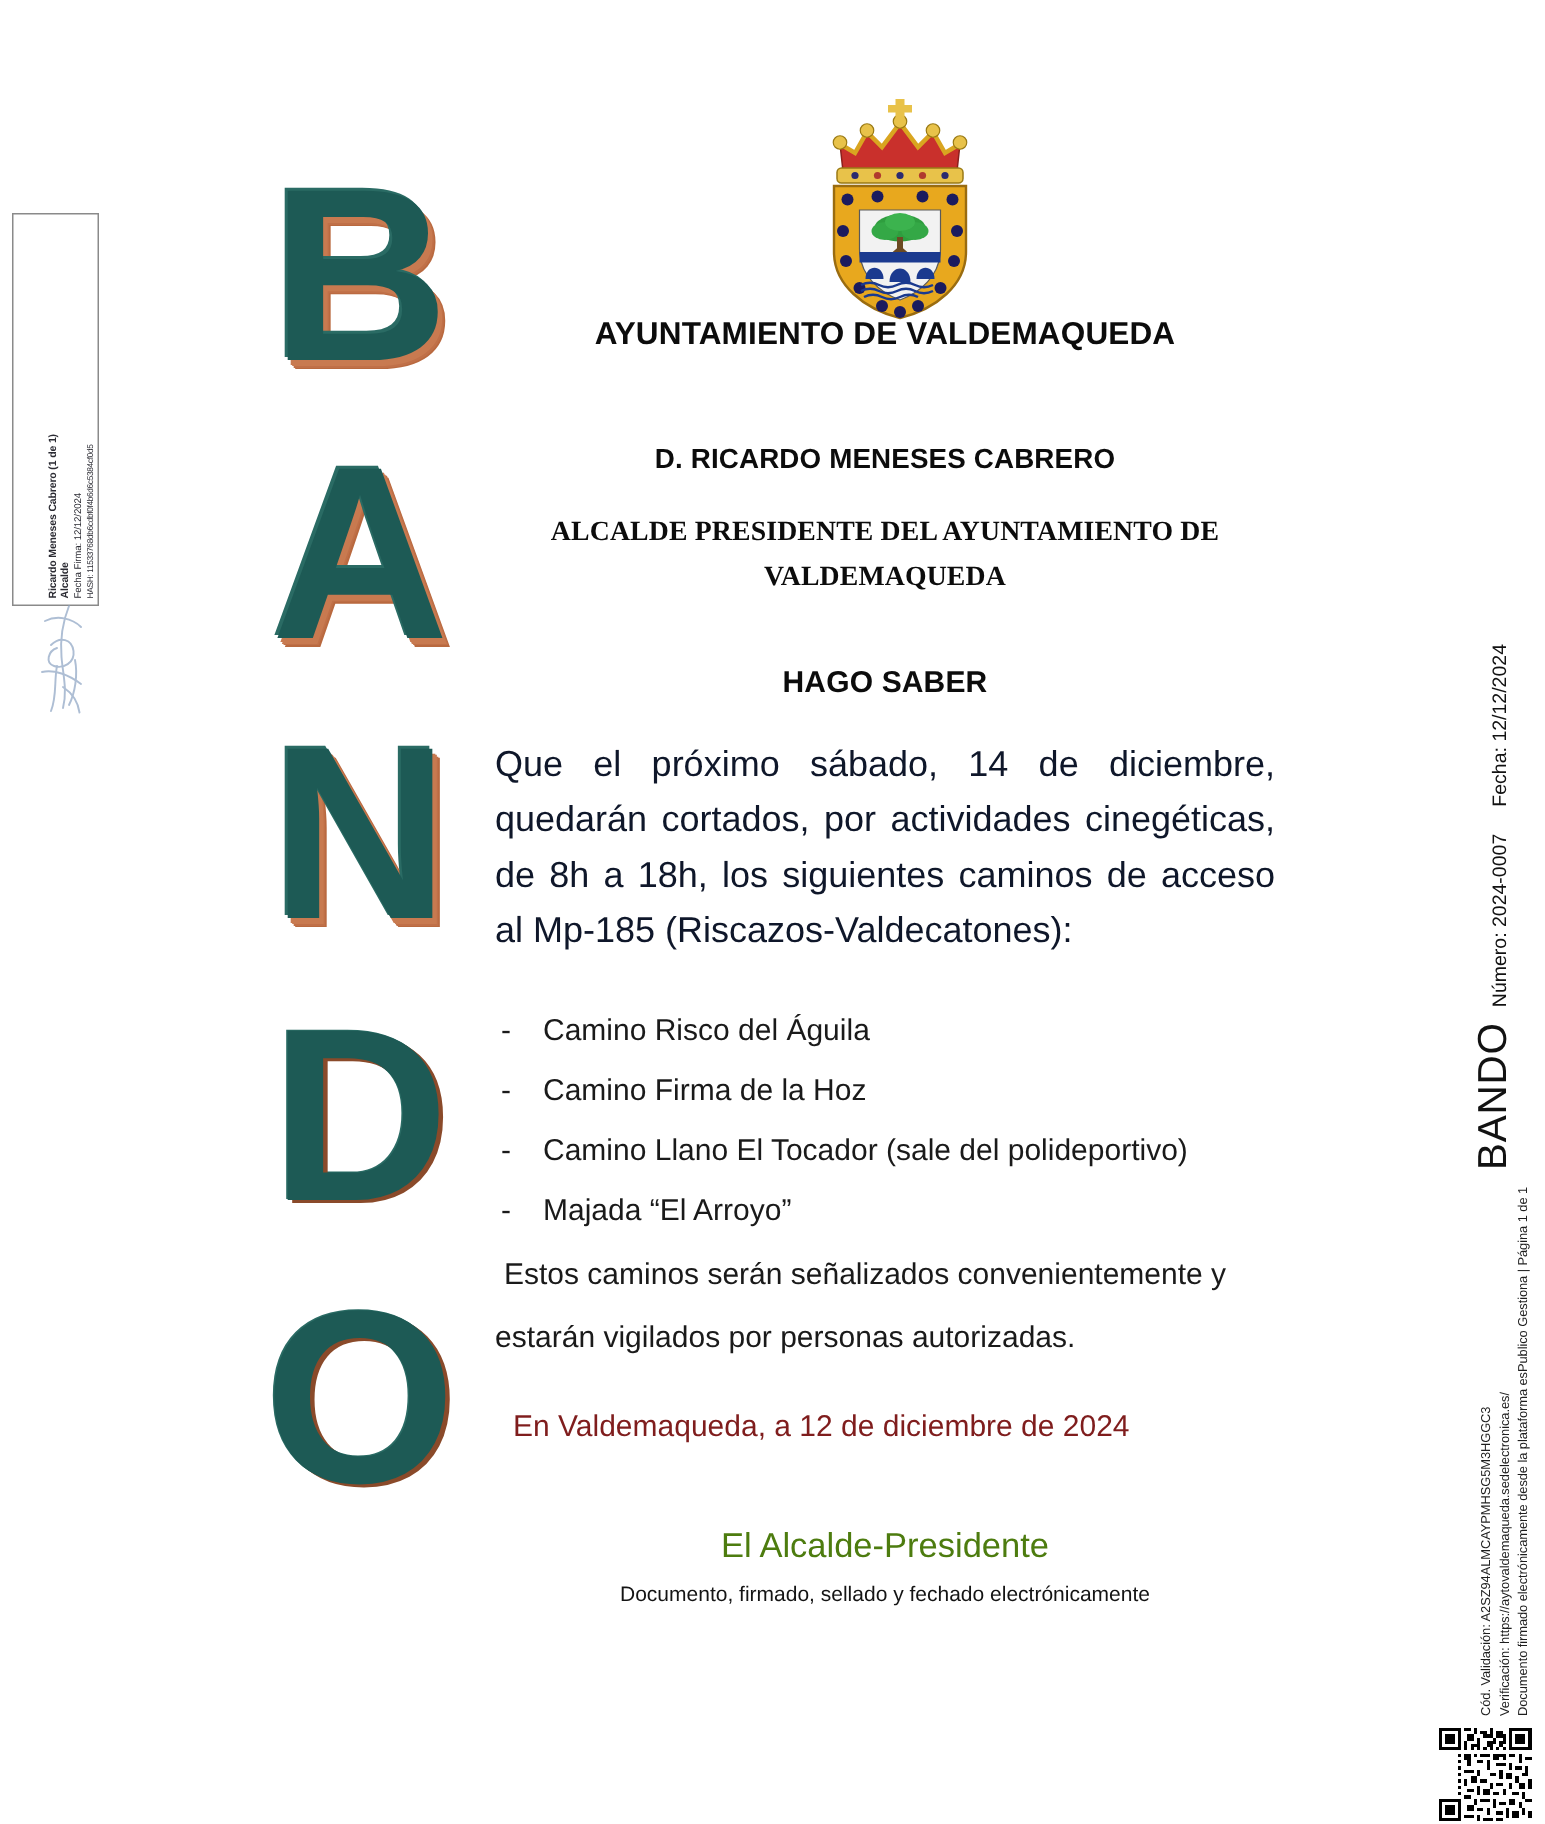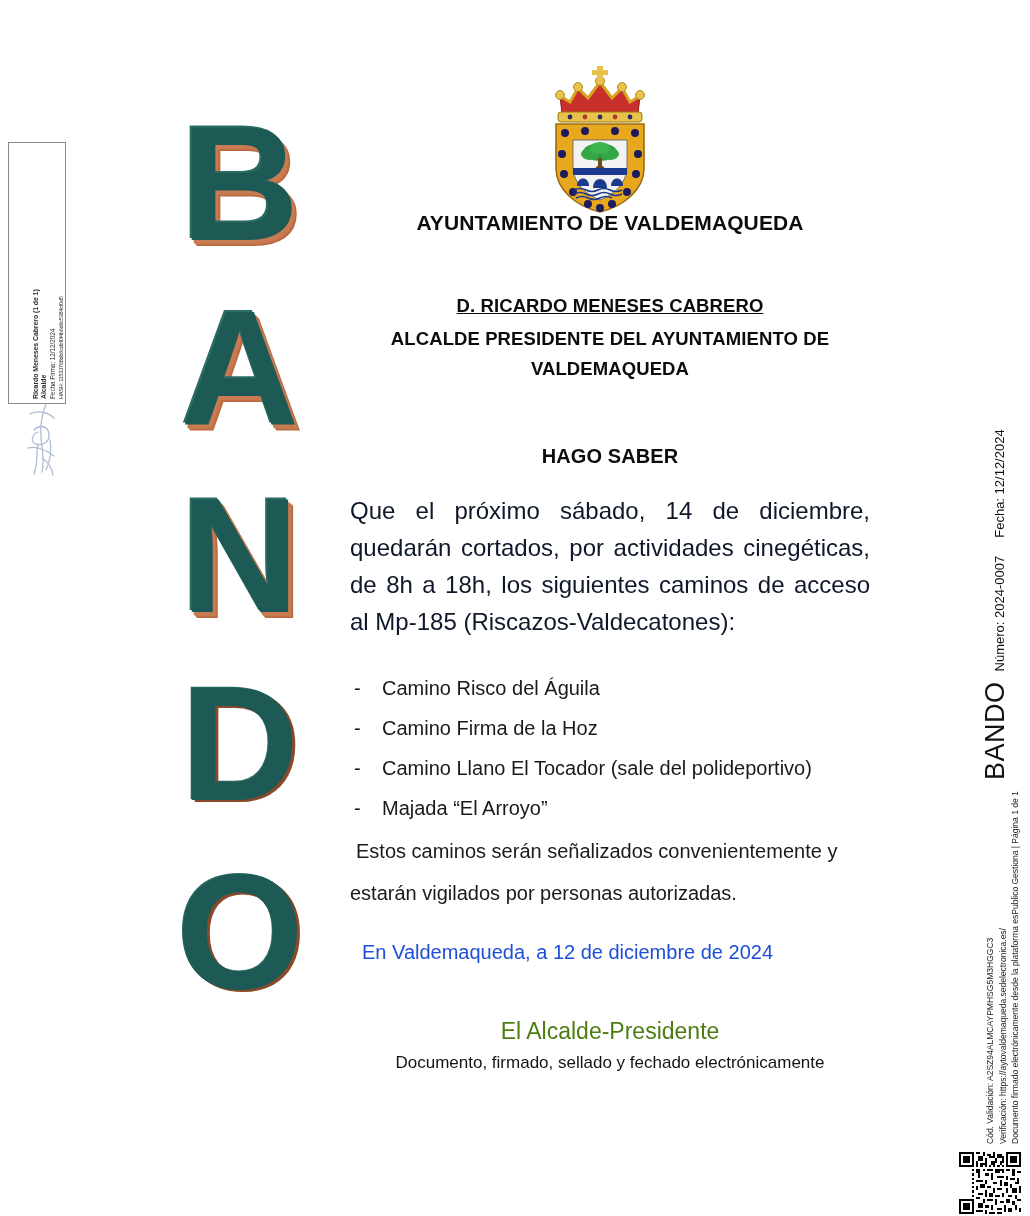--- a/index.html
+++ b/index.html
@@ -107,46 +107,46 @@
     position: absolute;
     left: 540px;
     top: 62px;
     width: 120px;
     height: 152px;
   }
 
   
   #doc-body {
     position: absolute;
-    left: 350px;
+    left: 330px;
     top: 210px;
     width: 520px;
   }
   .heading {
     font-family: "Liberation Sans", sans-serif;
     font-weight: bold;
     text-align: center;
     color: #0c0c0c;
     letter-spacing: 0.1px;
   }
   #title-ayuntamiento {
     font-size: 21px;
     line-height: 26px;
     margin-bottom: 58px;
   }
   #title-alcalde-name {
     font-size: 18.5px;
     line-height: 24px;
-    margin-bottom: 6px;
-    text-decoration: underline;
+    margin-bottom: 22px;
   }
   #title-alcalde-role {
     font-size: 18.5px;
     line-height: 30px;
-    margin-bottom: 60px;
+    margin-bottom: 43px;
+    font-family: Liberation Serif, serif;
   }
   #title-hago-saber {
     font-size: 20px;
     line-height: 24px;
     margin-bottom: 22px;
   }
   #intro-paragraph {
     font-size: 24px;
     line-height: 37px;
     text-align: justify;
@@ -174,35 +174,35 @@
   #closing-paragraph {
     font-size: 20px;
     line-height: 42px;
     color: #1a1a1a;
     margin-top: 2px;
     text-indent: 6px;
   }
   #place-date {
     font-size: 20px;
     line-height: 36px;
-    color: #1d4ed8;
+    color: #7f1d1d;
     text-indent: 12px;
     margin-top: 17px;
   }
   #signature-block {
     margin-top: 46px;
     text-align: center;
   }
   #signature-title {
     font-size: 23px;
     line-height: 30px;
     color: #4d7c0f;
   }
   #signature-note {
-    font-size: 17px;
+    font-size: 14px;
     line-height: 26px;
     color: #141414;
     margin-top: 4px;
   }
   #bando-ref-group {
     position: absolute;
     left: 980px;
     top: 440px;
     width: 46px;
     height: 340px;

